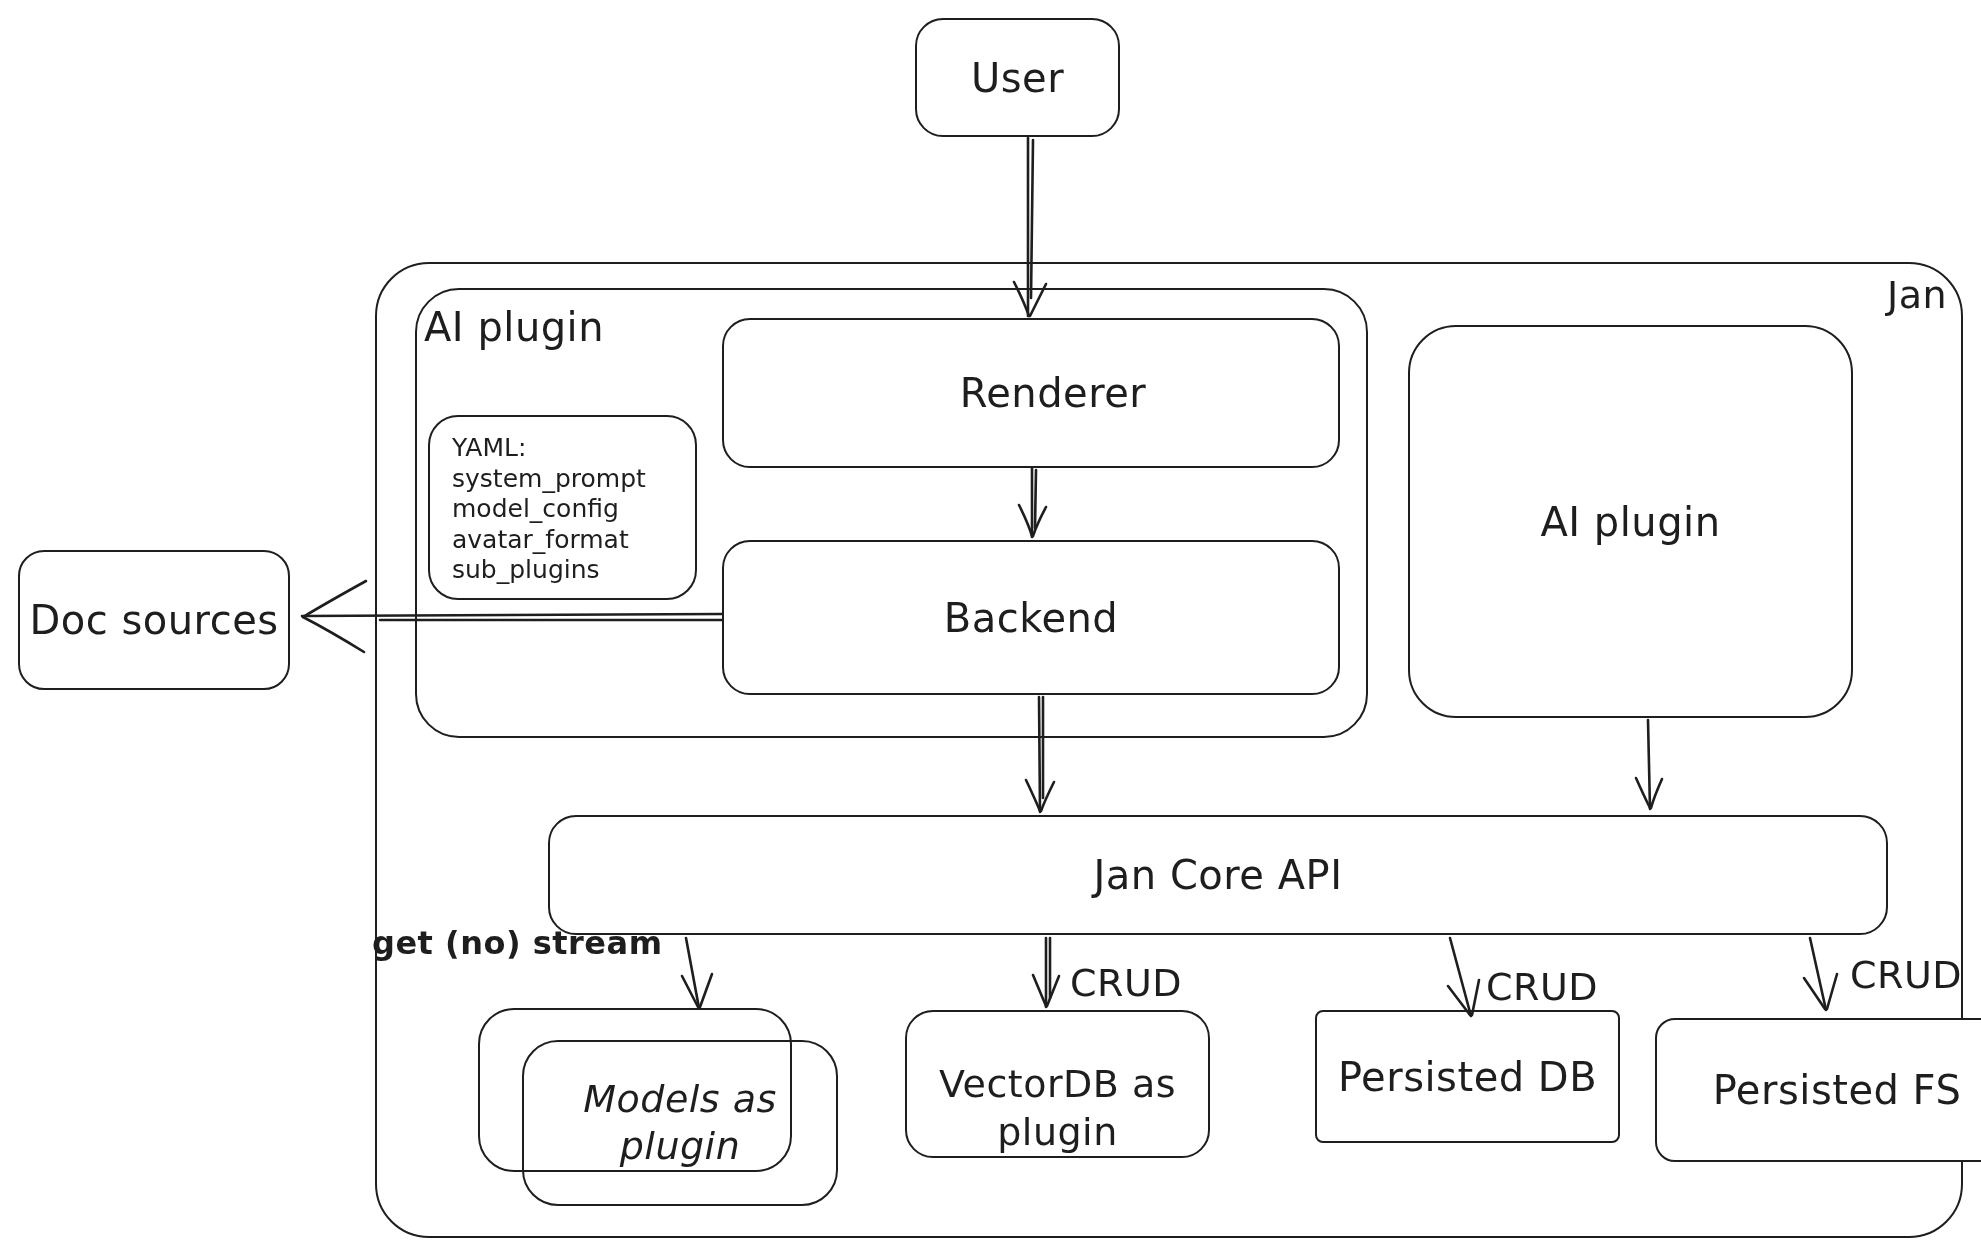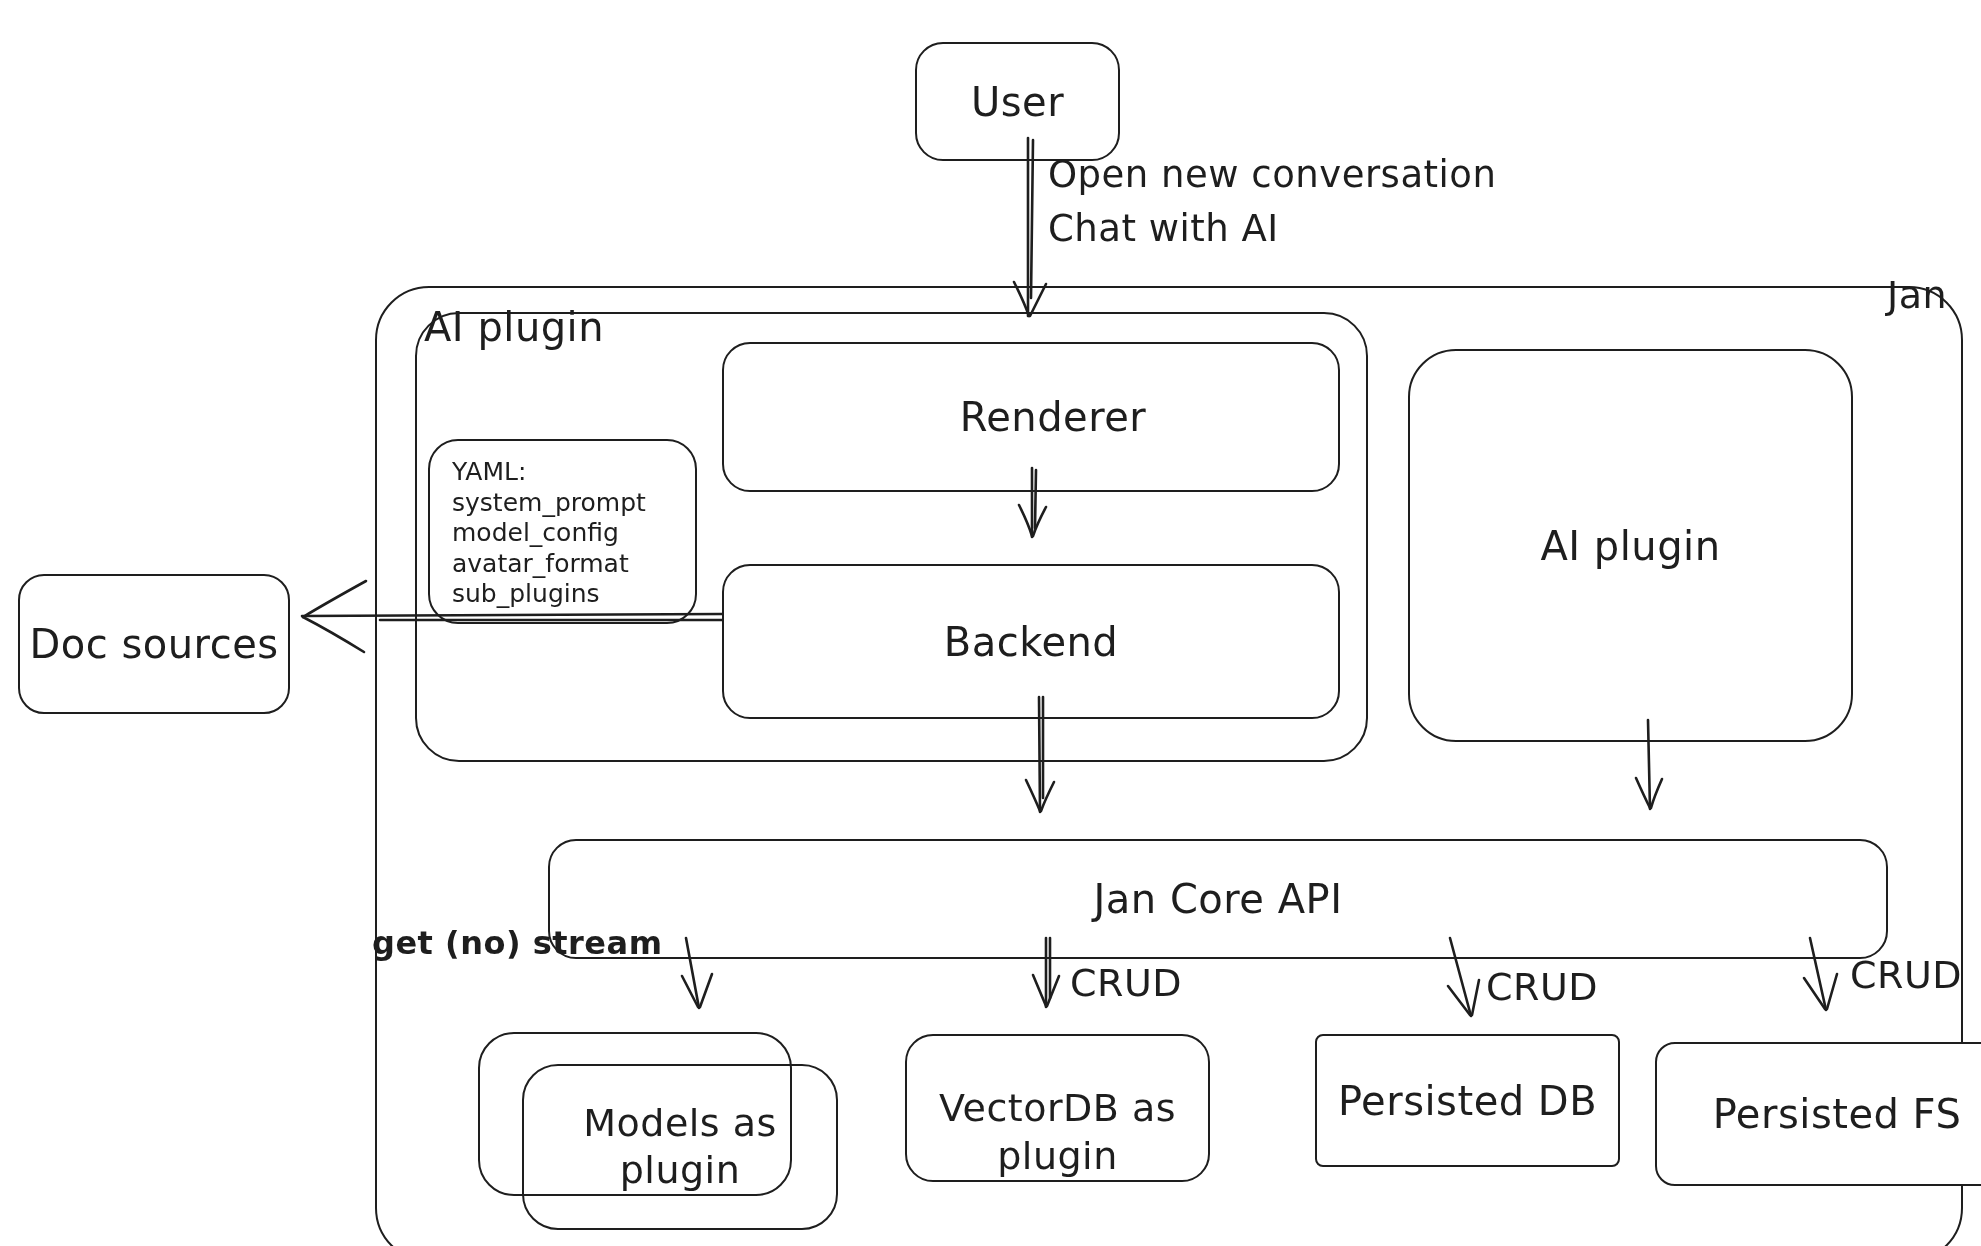--- a/index.html
+++ b/index.html
@@ -27,21 +27,20 @@
     stroke-linejoin: round;
   }
   .node {
     position: absolute;
     border: 2.6px solid #1e1e1e;
     background: #ffffff;
     display: flex;
     align-items: center;
     justify-content: center;
     text-align: center;
-    margin-top: 24px;
   }
   .node .lbl { font-size: 40px; letter-spacing: 0.5px; line-height: 1.25; }
   .container-node { background: transparent; }
   .floating-label {
     position: absolute;
     font-size: 40px;
     letter-spacing: 0.5px;
     white-space: pre-line;
     line-height: 1.45;
   }
@@ -54,21 +53,21 @@
   #n-renderer    { left: 722px;  top: 318px;  width: 618px;  height: 150px;  border-radius: 28px; padding-left: 44px; }
   #n-yaml        { left: 428px;  top: 415px;  width: 269px;  height: 185px;  border-radius: 30px;
                    align-items: flex-start; justify-content: flex-start; text-align: left; }
   #n-yaml .yaml-lines { padding: 16px 0 0 22px; font-size: 25px; line-height: 1.22; }
   #n-backend     { left: 722px;  top: 540px;  width: 618px;  height: 155px;  border-radius: 28px; }
   #n-ai-right    { left: 1408px; top: 325px;  width: 445px;  height: 393px;  border-radius: 48px; }
   #n-doc-sources { left: 18px;   top: 550px;  width: 272px;  height: 140px;  border-radius: 26px; }
   #n-core-api    { left: 548px;  top: 815px;  width: 1340px; height: 120px;  border-radius: 28px; }
   #n-models-back { left: 478px;  top: 1008px; width: 314px;  height: 164px;  border-radius: 36px; }
   #n-models      { left: 522px;  top: 1040px; width: 316px;  height: 166px;  border-radius: 36px;
-                   background: transparent; }
+                   background: transparent; font-style: italic; }
   #n-models .lbl { width: 240px; font-size: 38px; }
   #n-vectordb    { left: 905px;  top: 1010px; width: 305px;  height: 148px;  border-radius: 28px; align-items: flex-end; }
   #n-vectordb .lbl { width: 250px; font-size: 38px; }
   #n-persist-db  { left: 1315px; top: 1010px; width: 305px;  height: 133px;  border-radius: 8px; }
   #n-persist-fs  { left: 1655px; top: 1018px; width: 364px;  height: 144px;  border-radius: 20px; }
   #lbl-open-chat { left: 1048px; top: 148px;  font-size: 37px; }
   #lbl-stream    { left: 372px;  top: 920px;  font-size: 32px; font-weight: bold; }
   #lbl-crud-1    { left: 1070px; top: 956px;  font-size: 38px; }
   #lbl-crud-2    { left: 1486px; top: 960px;  font-size: 38px; }
   #lbl-crud-3    { left: 1850px; top: 948px;  font-size: 38px; }
@@ -128,22 +127,20 @@
   </div>
 
   <div class="node" id="n-persist-db">
     <span class="lbl">Persisted DB</span>
   </div>
 
   <div class="node" id="n-persist-fs">
     <span class="lbl">Persisted FS</span>
   </div>
 
-  <div class="floating-label" id="lbl-open-chat">Open new conversation
-Chat with AI</div>
   <div class="floating-label" id="lbl-stream">get (no) stream</div>
   <div class="floating-label" id="lbl-crud-1">CRUD</div>
   <div class="floating-label" id="lbl-crud-2">CRUD</div>
   <div class="floating-label" id="lbl-crud-3">CRUD</div>
 
   <svg class="arrows" viewBox="0 0 1981 1246">
     <g>
       <path d="M1028 138 L1028 316"></path>
       <path d="M1033 140 L1031 298"></path>
       <path d="M1014 282 Q1024 302 1029 316"></path>

